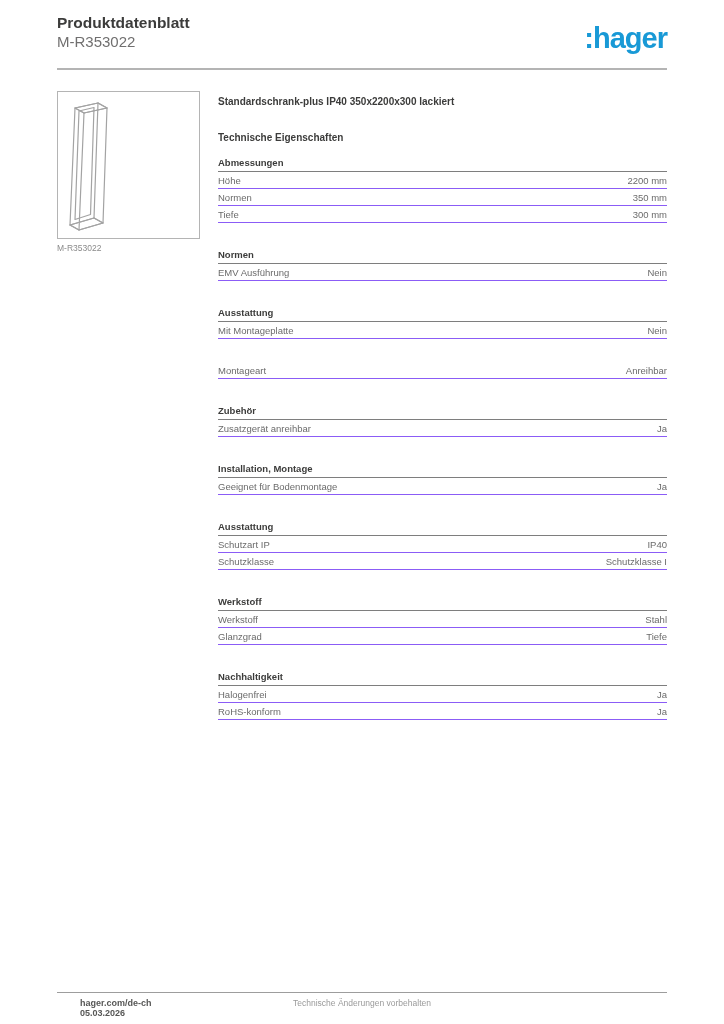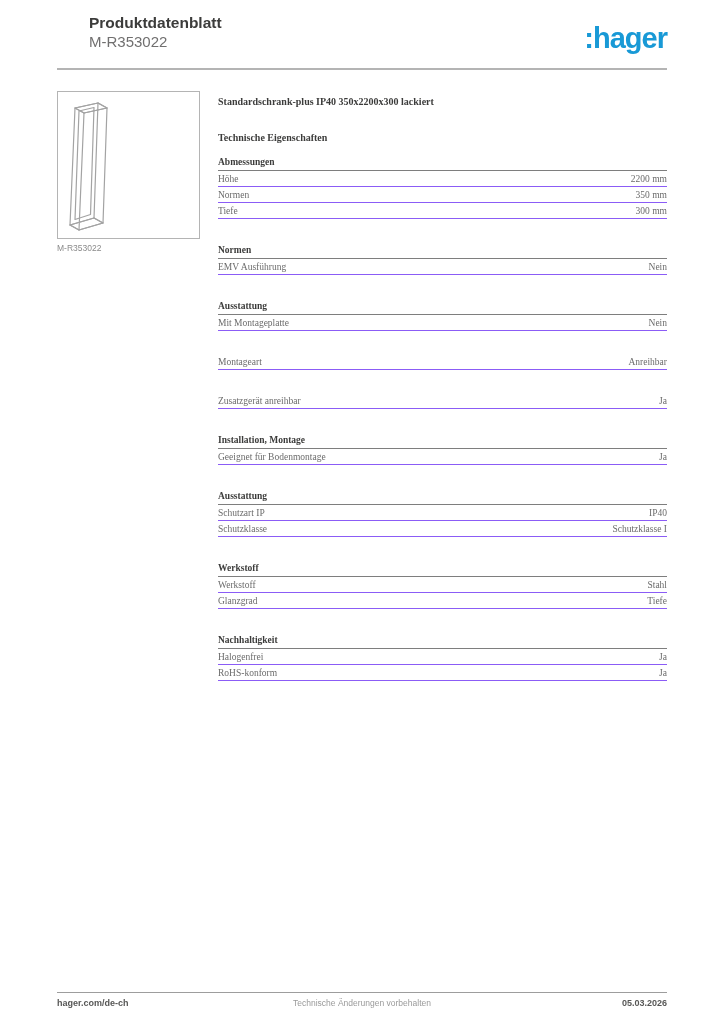--- a/index.html
+++ b/index.html
@@ -18,21 +18,20 @@
   }
   
   .header {
     position: absolute;
     top: 14px;
     left: 57px;
     right: 57px;
     display: flex;
     justify-content: space-between;
     align-items: flex-start;
-    margin-left: 32px;
   }
   .header-titles { line-height: 1.22; }
   .doc-title {
     font-size: 15.5px;
     font-weight: bold;
     color: #3c3c3b;
     margin: 0;
   }
   .doc-ref {
     font-size: 15px;
@@ -71,21 +70,21 @@
     height: 146px;
     border: 1px solid #b4b4b4;
     background: #ffffff;
     box-sizing: content-box;
   }
   .image-caption {
     margin-top: 4px;
     font-size: 8.5px;
     color: #8a8a8a;
   }
-  .right-col { flex: 1; min-width: 0; font-family: Liberation Serif, serif; }
+  .right-col { flex: 1; min-width: 0; }
   .product-title {
     font-size: 10px;
     font-weight: bold;
     color: #3c3c3b;
     margin: 5px 0 0 0;
   }
   .tech-heading {
     font-size: 10px;
     font-weight: bold;
     color: #3c3c3b;
@@ -123,20 +122,21 @@
   }
   .footer {
     position: absolute;
     left: 57px;
     right: 57px;
     top: 998px;
     display: flex;
     justify-content: space-between;
     align-items: baseline;
     font-size: 9px;
+    flex-direction: column;
   }
   .footer-site {
     font-weight: bold;
     color: #575756;
     text-decoration: none;
   }
   .footer-notice {
     color: #9a9a9a;
     font-size: 8.5px;
     position: absolute;
@@ -231,20 +231,21 @@
               <span class="spec-value">Nein</span>
             </div>
           </section>
           <section class="spec-section">
             <div class="spec-row">
               <span class="spec-label">Montageart</span>
               <span class="spec-value">Anreihbar</span>
             </div>
           </section>
           <section class="spec-section">
+            <h3 class="spec-section-title">Zubehör</h3>
             <div class="spec-row">
               <span class="spec-label">Zusatzgerät anreihbar</span>
               <span class="spec-value">Ja</span>
             </div>
           </section>
           <section class="spec-section">
             <h3 class="spec-section-title">Installation, Montage</h3>
             <div class="spec-row">
               <span class="spec-label">Geeignet für Bodenmontage</span>
               <span class="spec-value">Ja</span>

